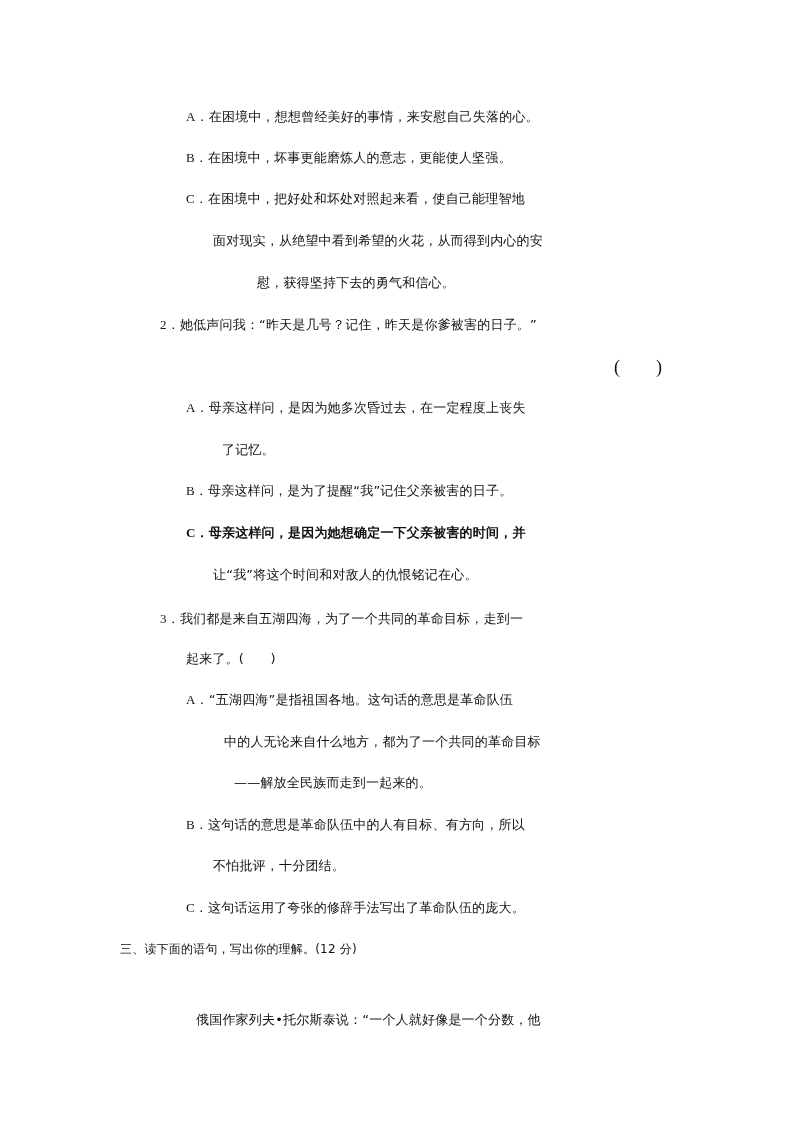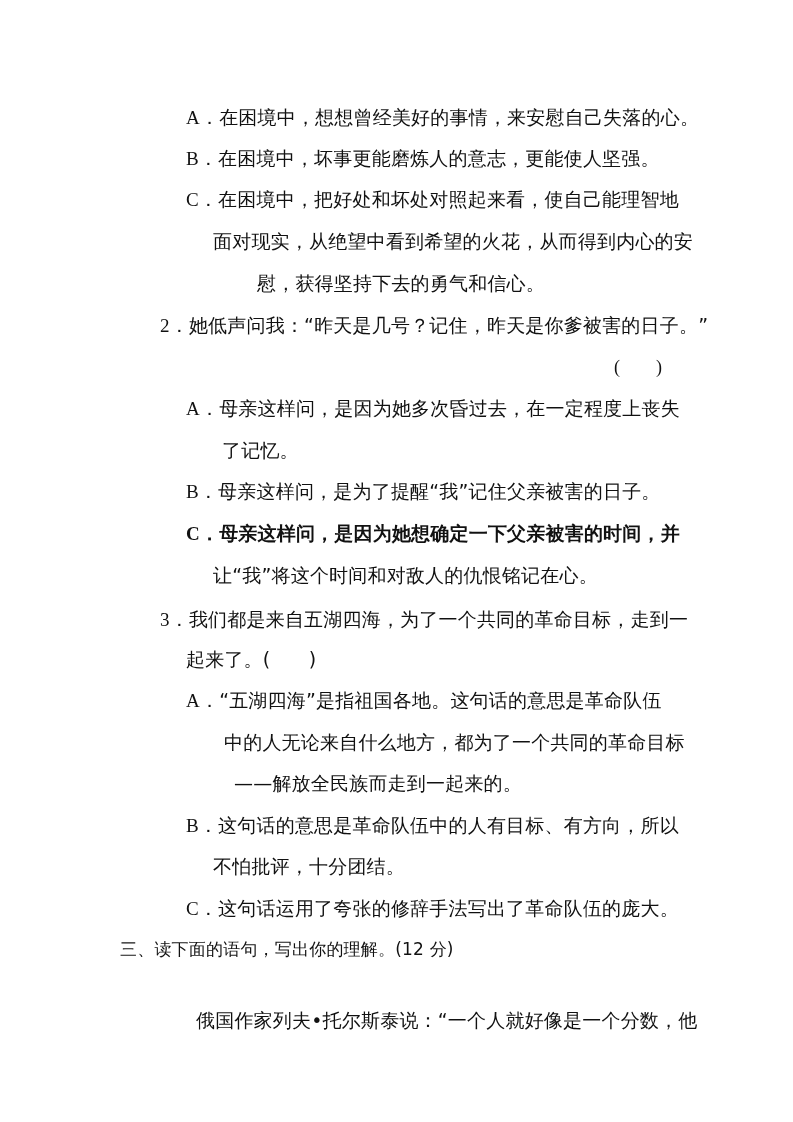--- a/index.html
+++ b/index.html
@@ -1,20 +1,20 @@
 <!DOCTYPE html>
 <html><head>
 <meta charset="utf-8">
 <style>
   html, body { margin: 0; padding: 0; background: #ffffff; }
   body { width: 793px; height: 1122px; position: relative; overflow: hidden;
          font-family: "DejaVu Sans", "Liberation Sans", sans-serif; color: #111; }
-  .line { position: absolute; white-space: nowrap; font-size: 19px; line-height: 24px; letter-spacing: 0.2px; }
+  .line { position: absolute; white-space: nowrap; font-size: 13px; line-height: 24px; letter-spacing: 0.2px; }
   .serif { font-family: "Liberation Serif", "DejaVu Serif", serif; }
-  .heading { font-size: 17px; }
+  .heading { font-size: 12px; }
   .paren { position: absolute; font-family: "Liberation Serif", serif; font-size: 18px; }
 </style>
 </head>
 <body>
 
 <div class="line" style="left:186px; top:105px;">
   <span class="serif">A．</span><span>在困境中，想想曾经美好的事情，来安慰自己失落的心。</span>
 </div>
 <div class="line" style="left:186px; top:146px;">
   <span class="serif">B．</span><span>在困境中，坏事更能磨炼人的意志，更能使人坚强。</span>

